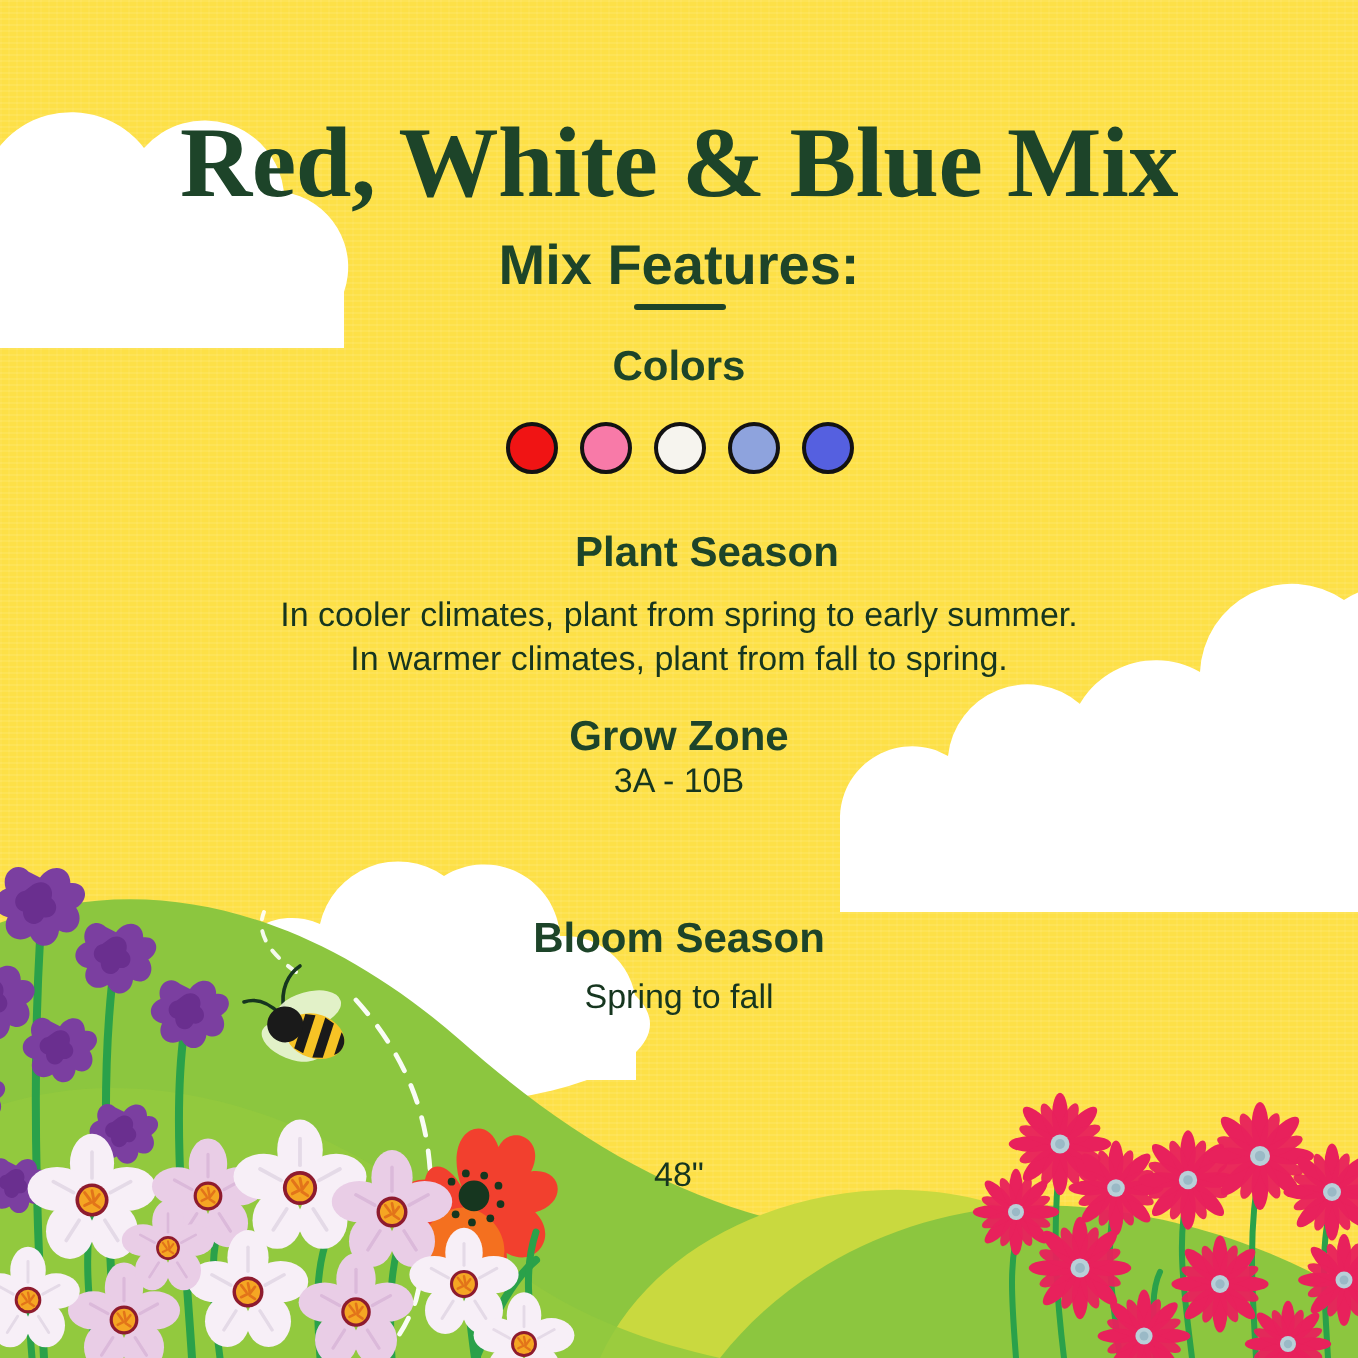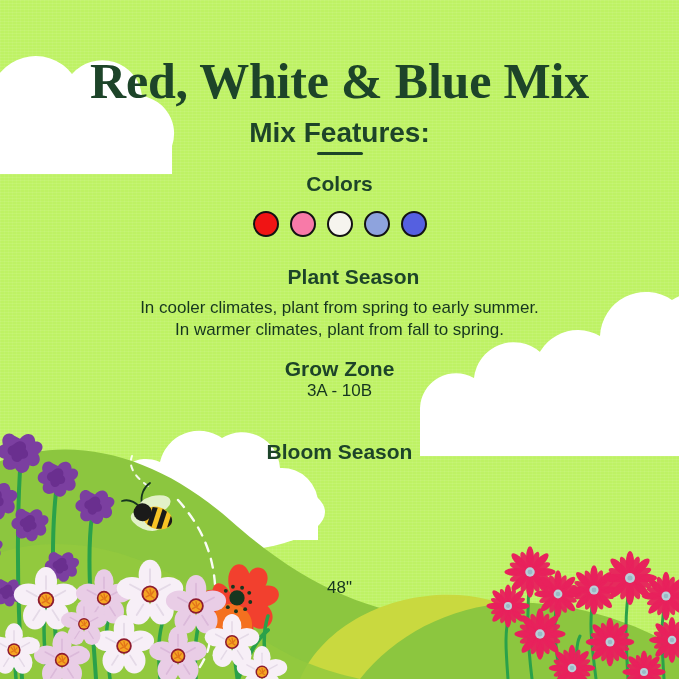--- a/index.html
+++ b/index.html
@@ -5,21 +5,21 @@
   html, body {
     margin: 0;
     padding: 0;
     background: #ffffff;
   }
   #poster {
     position: relative;
     width: 679px;
     height: 679px;
     overflow: hidden;
-    background: #bef264;
+    background: #fde047;
     font-family: "Liberation Sans", sans-serif;
   }
   
   #poster::before {
     content: "";
     position: absolute;
     inset: 0;
     z-index: 0;
     pointer-events: none;
     background-image:
@@ -376,18 +376,19 @@
       <span class="swatch" style="background:#5560e0;"></span>
     </div>
 
     <div class="feat-label" style="top:265px;margin-left:14px;">Plant Season</div>
     <div class="feat-value" style="top:319px;">In warmer climates, plant from fall to spring.</div>
     <div class="feat-value" style="top:297px;">In cooler climates, plant from spring to early summer.</div>
 
     <div class="feat-label" style="top:357px;">Grow Zone</div>
     <div class="feat-value" style="top:380px;">3A - 10B</div>
 
-    <div class="feat-label" style="top:440px;">Bloom Season</div>
+    <div class="feat-label" style="top:458px;">Bloom Season</div>
+    <div class="feat-value" style="top:488px;">Spring to fall</div>
 
     <div class="feat-value" style="top:577px;">48"</div>
 
   </div>
 </div>
 
 </body></html>

